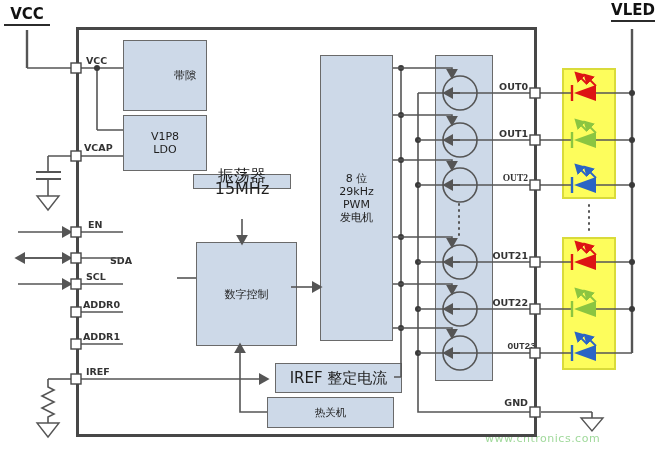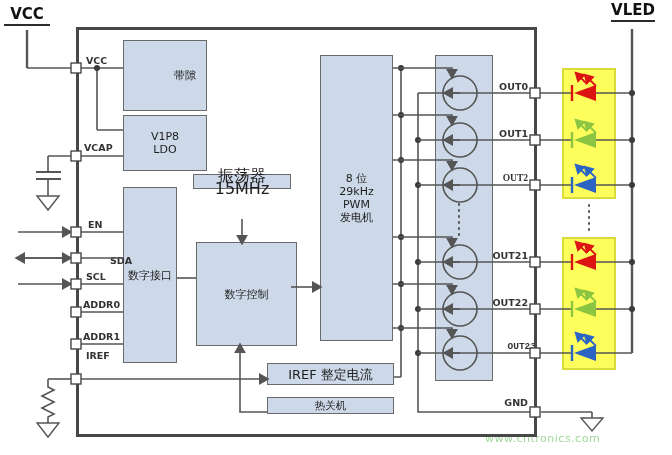--- a/index.html
+++ b/index.html
@@ -38,54 +38,51 @@
   <div class="raillbl" style="left:4px;top:5px;width:46px;">VCC</div>
   <div class="raillbl" style="left:611px;top:1px;width:44px;">VLED</div>
 
   <div class="block" style="left:123px;top:40px;width:84px;height:71px;padding-left:40px;">
     <span>带隙</span>
   </div>
   <div class="block" style="left:123px;top:115px;width:84px;height:56px;">
     <span>V1P8</span>
     <span>LDO</span>
   </div>
-  <div class="block" style="left:123px;top:187px;width:54px;height:176px;">
-    <span>数字接口</span>
-  </div>
   <div class="block" style="left:193px;top:174px;width:98px;height:15px;font-size:16px;">
     <span>振荡器 15MHz</span>
   </div>
   <div class="block" style="left:196px;top:242px;width:101px;height:104px;">
     <span>数字控制</span>
   </div>
   <div class="block" style="left:320px;top:55px;width:73px;height:286px;">
     <span>8 位</span>
     <span>29kHz</span>
     <span>PWM</span>
     <span>发电机</span>
   </div>
-  <div class="block" style="left:267px;top:363px;width:127px;height:22px;font-size:13px;">
+  <div class="block" style="left:275px;top:363px;width:127px;height:30px;font-size:15px;">
     <span>IREF 整定电流</span>
   </div>
-  <div class="block" style="left:267px;top:397px;width:127px;height:17px;font-size:10.5px;">
+  <div class="block" style="left:267px;top:397px;width:127px;height:31px;font-size:10.5px;">
     <span>热关机</span>
   </div>
   <div class="block" style="left:435px;top:55px;width:58px;height:326px;"></div>
 
   <div class="hl" style="left:562px;top:68px;width:54px;height:131px;"></div>
   <div class="hl" style="left:562px;top:237px;width:54px;height:133px;"></div>
 
   <div class="pinlbl" style="left:86px;top:55px;">VCC</div>
   <div class="pinlbl" style="left:84px;top:142px;">VCAP</div>
   <div class="pinlbl" style="left:88px;top:219px;">EN</div>
   <div class="pinlbl" style="left:86px;top:255px;margin-left:24px;">SDA</div>
   <div class="pinlbl" style="left:86px;top:271px;">SCL</div>
   <div class="pinlbl" style="left:83px;top:299px;">ADDR0</div>
   <div class="pinlbl" style="left:83px;top:331px;">ADDR1</div>
-  <div class="pinlbl" style="left:86px;top:350px;">IREF</div>
+  <div class="pinlbl" style="left:86px;top:366px;">IREF</div>
 
   <div class="outlbl" style="left:486px;top:81px;">OUT0</div>
   <div class="outlbl" style="left:486px;top:128px;">OUT1</div>
   <div class="outlbl" style="left:486px;top:173px;font-family:Liberation Serif, serif;">OUT2</div>
   <div class="outlbl" style="left:486px;top:250px;">OUT21</div>
   <div class="outlbl" style="left:486px;top:297px;">OUT22</div>
   <div class="outlbl" style="left:494px;top:341px;font-family:Liberation Mono, monospace;">OUT23</div>
   <div class="outlbl" style="left:486px;top:397px;">GND</div>
 
   <div class="watermark" style="left:485px;top:432px;">www.cntronics.com</div>

